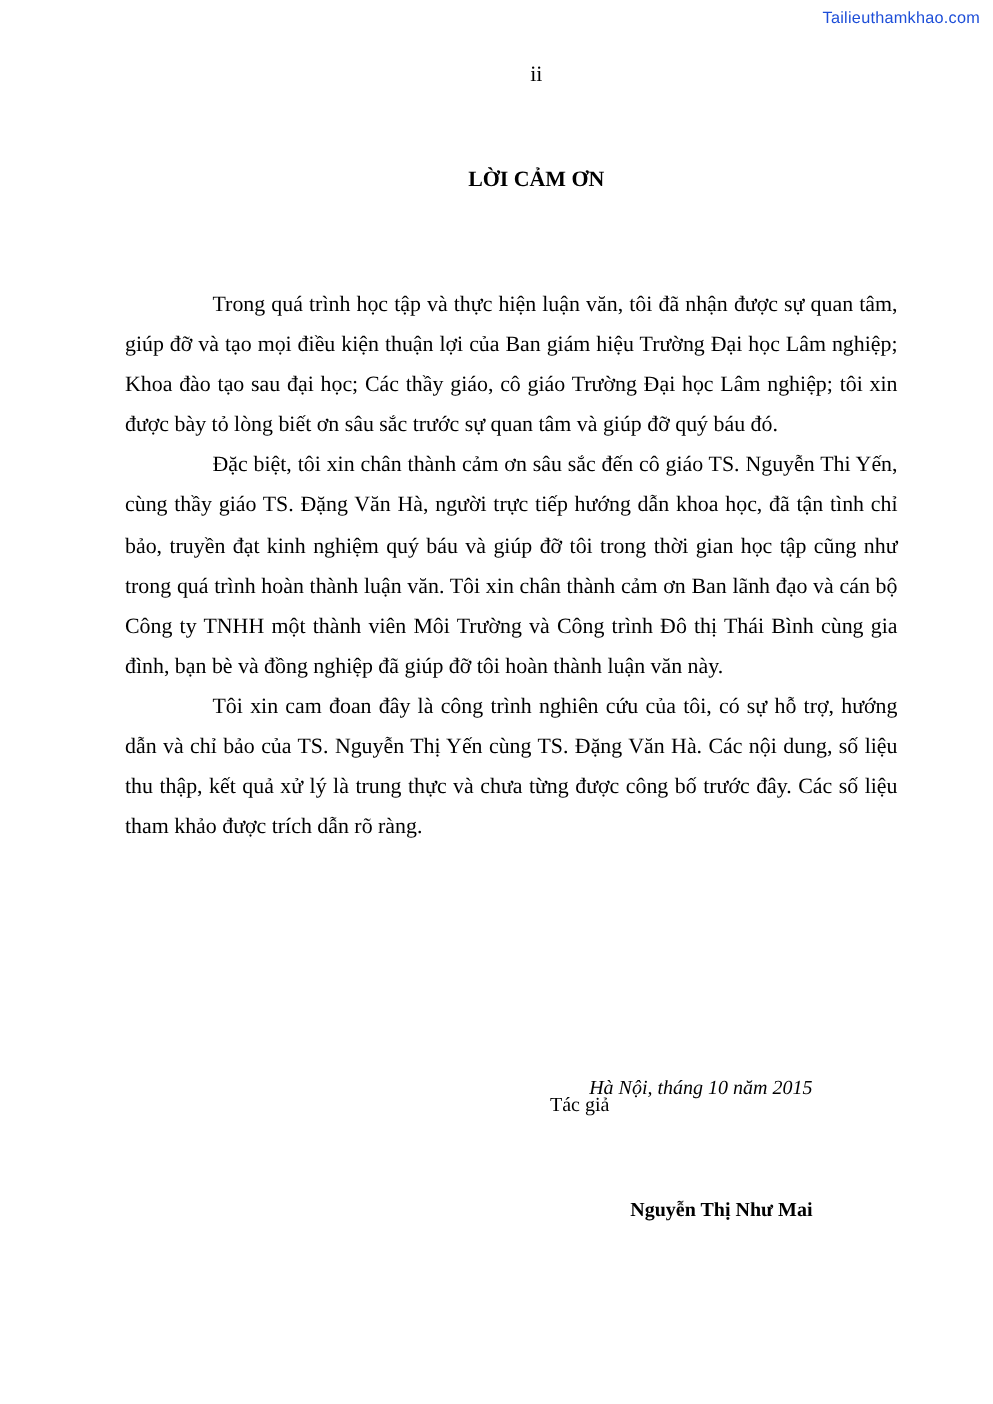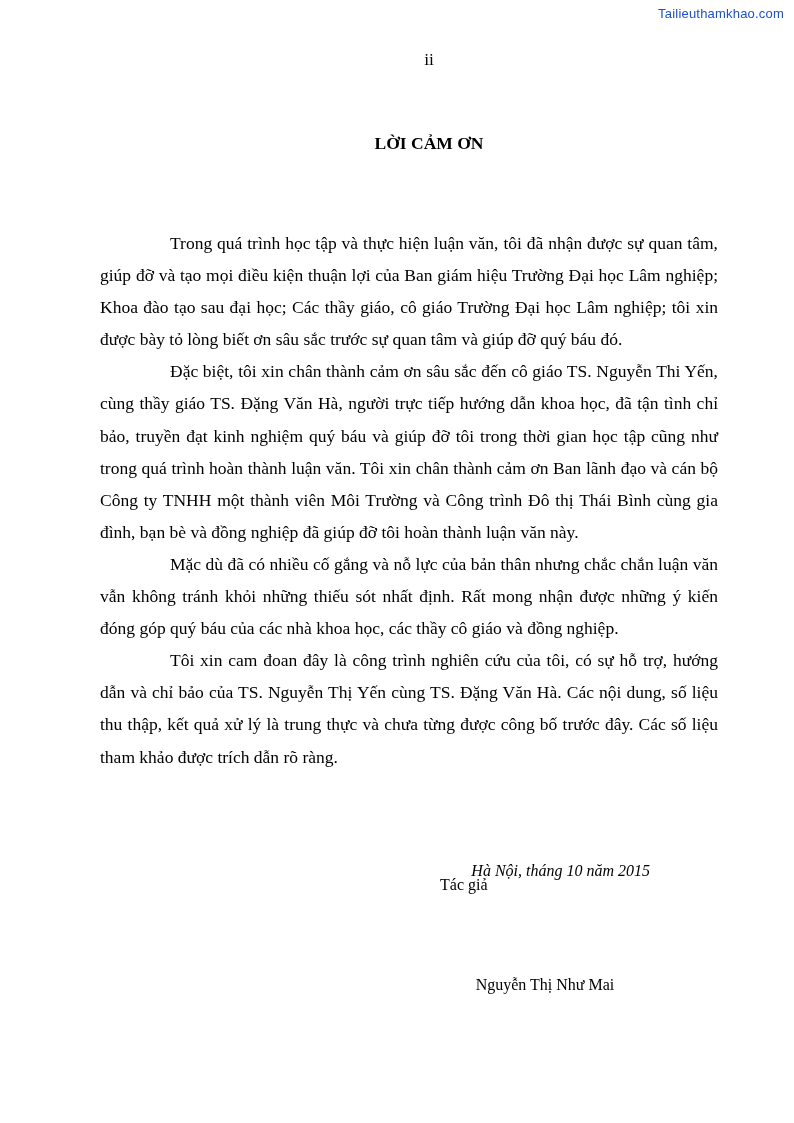--- a/index.html
+++ b/index.html
@@ -67,37 +67,35 @@
       top: 876px;
       left: 440px;
       width: 210px;
       text-align: left;
       position: absolute;
     }
     .author-name {
       top: 960px;
       left: 440px;
       width: 210px;
-      text-align: center;
-      font-weight: normal;
+      text-align: right;
+      font-weight: bold;
       position: absolute;
-      margin-top: 16px;
     }
   </style>
 </head>
 <body>
 
 <div class="watermark">Tailieuthamkhao.com</div>
 
 <div class="page-number">ii</div>
 
 <div class="title">LỜI CẢM ƠN</div>
 
 <div class="body-text">
   <p>Trong quá trình học tập và thực hiện luận văn, tôi đã nhận được sự quan tâm, giúp đỡ và tạo mọi điều kiện thuận lợi của Ban giám hiệu Trường Đại học Lâm nghiệp; Khoa đào tạo sau đại học; Các thầy giáo, cô giáo Trường Đại học Lâm nghiệp; tôi xin được bày tỏ lòng biết ơn sâu sắc trước sự quan tâm và giúp đỡ quý báu đó.</p>
   <p>Đặc biệt, tôi xin chân thành cảm ơn sâu sắc đến cô giáo TS. Nguyễn Thi Yến, cùng thầy giáo TS. Đặng Văn Hà, người trực tiếp hướng dẫn khoa học, đã tận tình chỉ bảo, truyền đạt kinh nghiệm quý báu và giúp đỡ tôi trong thời gian học tập cũng như trong quá trình hoàn thành luận văn. Tôi xin chân thành cảm ơn Ban lãnh đạo và cán bộ Công ty TNHH một thành viên Môi Trường và Công trình Đô thị Thái Bình cùng gia đình, bạn bè và đồng nghiệp đã giúp đỡ tôi hoàn thành luận văn này.</p>
-  <p>Mặc dù đã có nhiều cố gắng và nỗ lực của bản thân nhưng chắc chắn luận văn vẫn không tránh khỏi những thiếu sót nhất định. Rất mong nhận được những ý kiến đóng góp quý báu của các nhà khoa học, các thầy cô giáo và đồng nghiệp.</p>
   <p>Tôi xin cam đoan đây là công trình nghiên cứu của tôi, có sự hỗ trợ, hướng dẫn và chỉ bảo của TS. Nguyễn Thị Yến cùng TS. Đặng Văn Hà. Các nội dung, số liệu thu thập, kết quả xử lý là trung thực và chưa từng được công bố trước đây. Các số liệu tham khảo được trích dẫn rõ ràng.</p>
 </div>
 
 <div class="date-line">Hà Nội, tháng 10 năm 2015</div>
 <div class="author-label">Tác giả</div>
 <div class="author-name">Nguyễn Thị Như Mai</div>
 
 </body></html>

